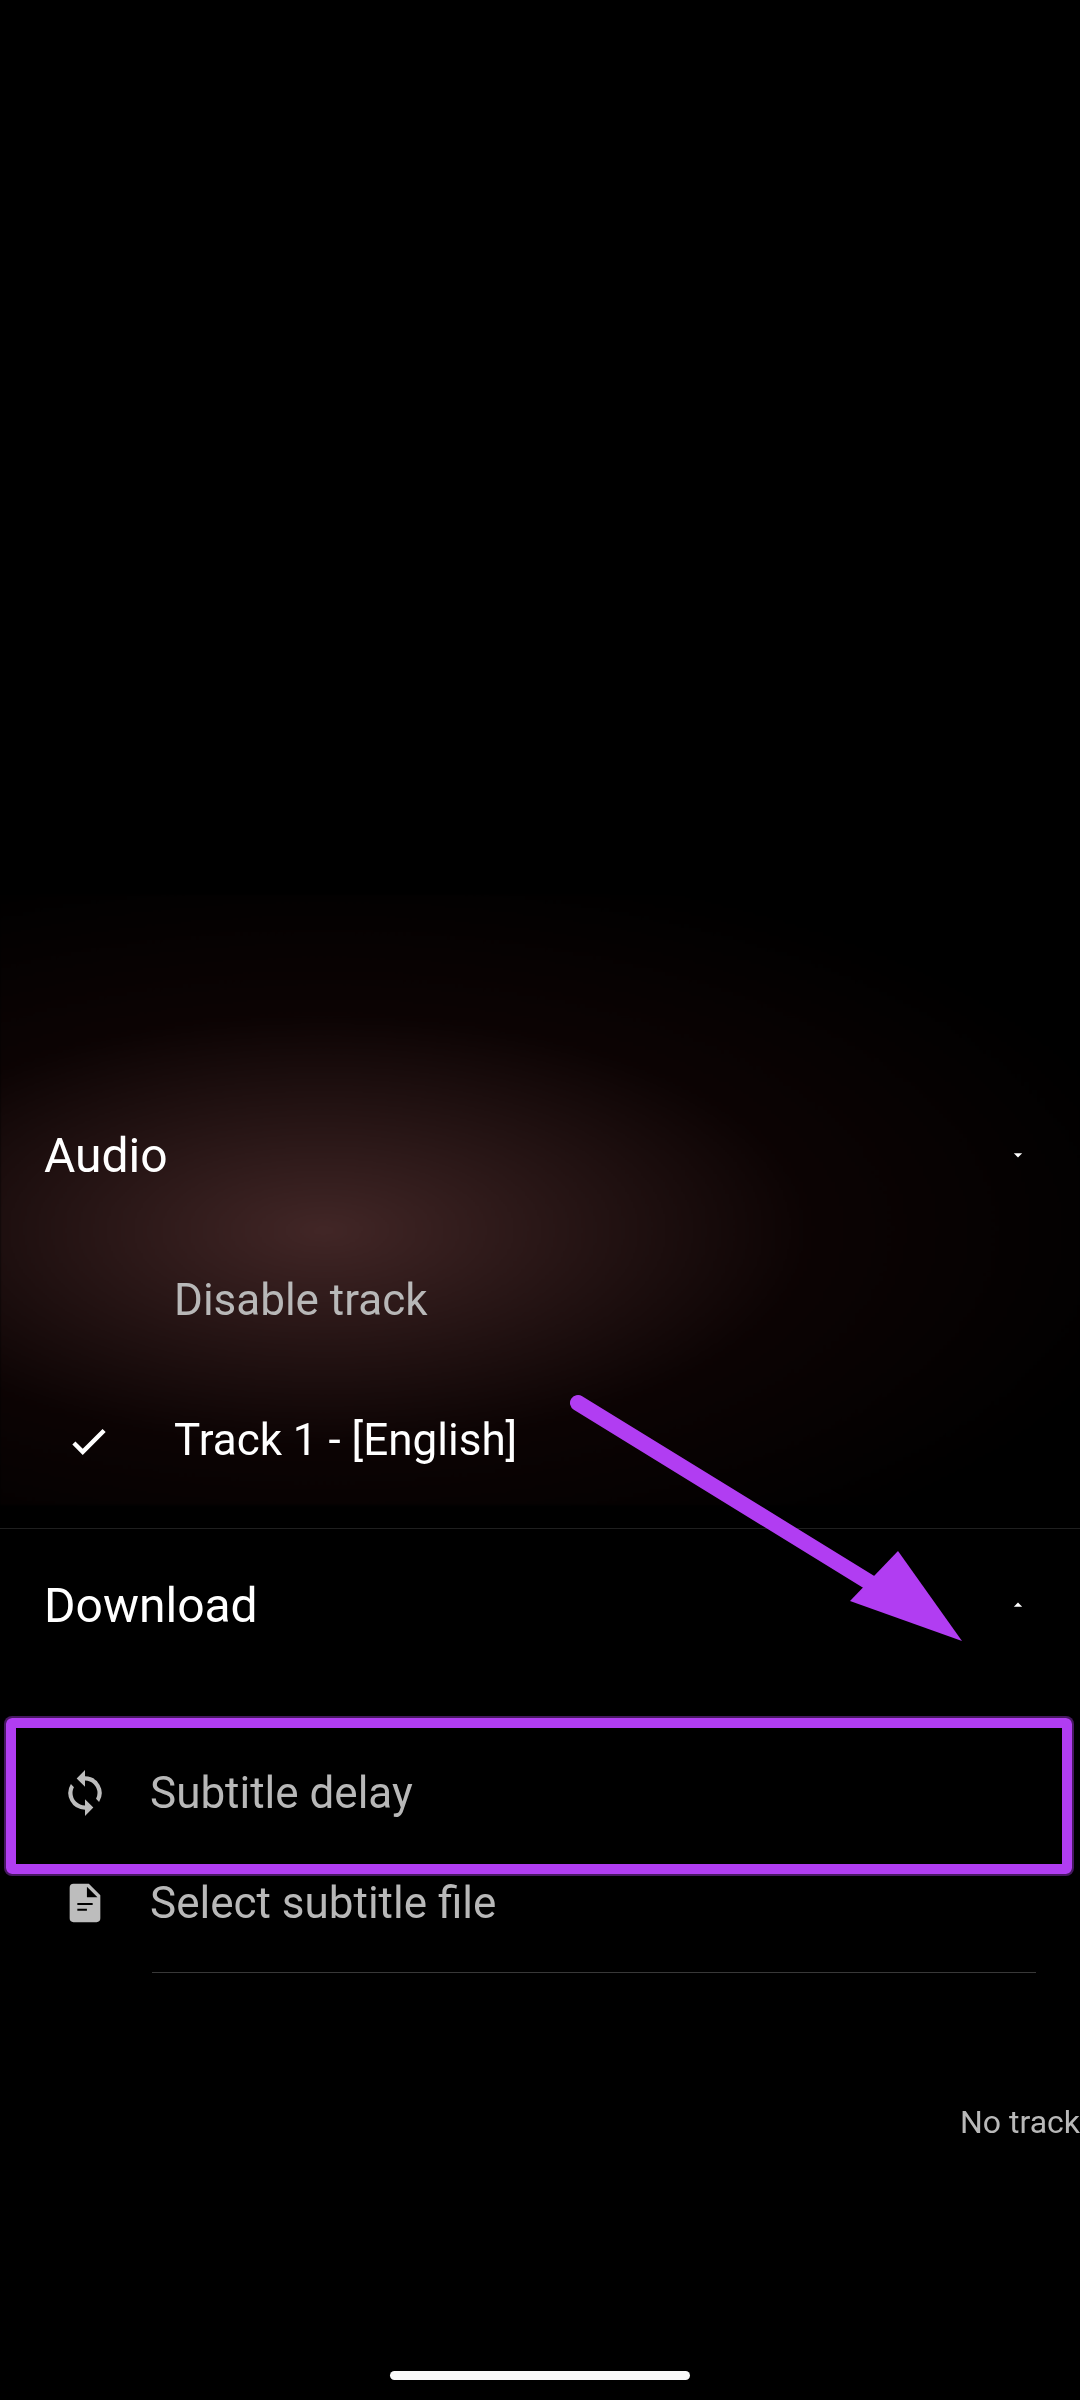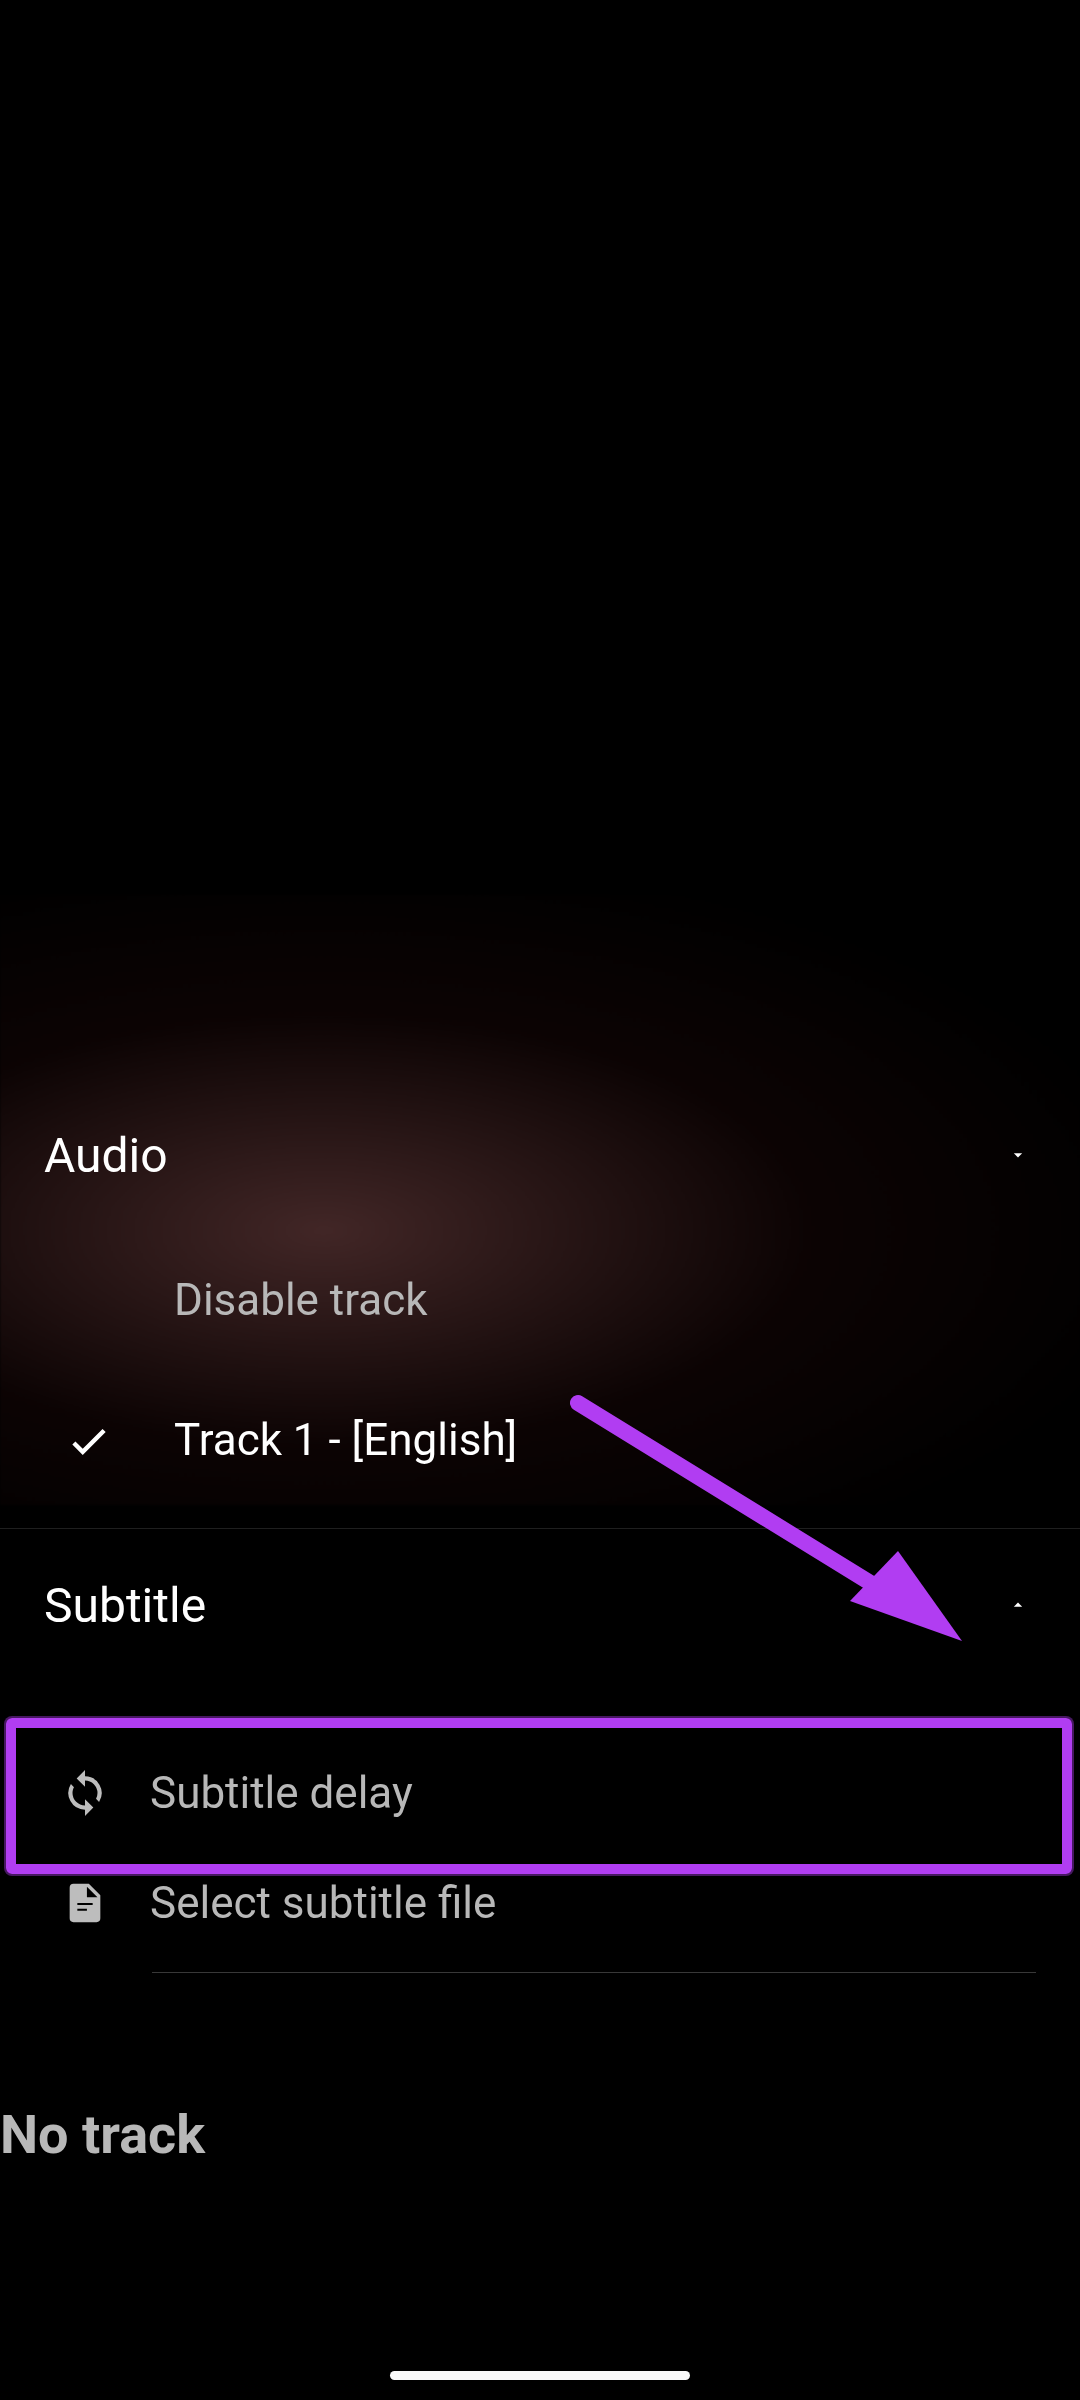--- a/index.html
+++ b/index.html
@@ -31,21 +31,21 @@
   .section-subs  { position:absolute; left:0; top:1530px; width:1080px; }
   .divider.audio-bot { position:absolute; left:0; top:1528px; }
 
   .sub-rows { padding-top:58px; }
   .sub-row { height:110px; display:flex; align-items:center; padding-left:20px; }
   .sub-row .iconbox { width:130px; display:flex; justify-content:center; }
   .sub-row .txt     { font-size:44px; color:#b8b8b8; }
 
   .thin-divider { margin-left:152px; margin-right:44px; height:1px; background: rgba(255,255,255,0.22); margin-top:14px; margin-bottom:0; }
 
-  .no-track { width:1080px; text-align:left; font-size:54px; color:#b8b8b8; margin-top:130px;font-weight:bold; }
+  .no-track { width:1080px; text-align:right; font-size:32px; color:#b8b8b8; margin-top:130px; }
 
   
   .highlight-box { position:absolute; left:6px; top:1718px; width:1066px; height:156px;
                    border:10px solid #b13df2; border-radius:6px; box-shadow:0 0 0 2px rgba(177,61,242,0.4); pointer-events:none; }
 
   
   .arrow-wrap { position:absolute; left:570px; top:1395px; width:400px; height:260px; pointer-events:none; }
   .arrow-wrap svg { overflow:visible; }
 
   
@@ -81,21 +81,21 @@
           </svg>
       </div>
       <div class="txt">Track 1 - [English]</div>
     </div>
   </div>
 
   <div class="divider audio-bot"></div>
 
   <div class="section-subs">
     <div class="section-header">
-      <div class="title">Subtitle</div>
+      <div class="title">Download</div>
       <div class="chev">
         <svg width="28" height="20" viewBox="0 0 24 24">
             <path d="M7 14l5-5 5 5z"></path>
           </svg>
       </div>
     </div>
 
     <div class="sub-rows">
       <div class="sub-row">
         <div class="iconbox">

